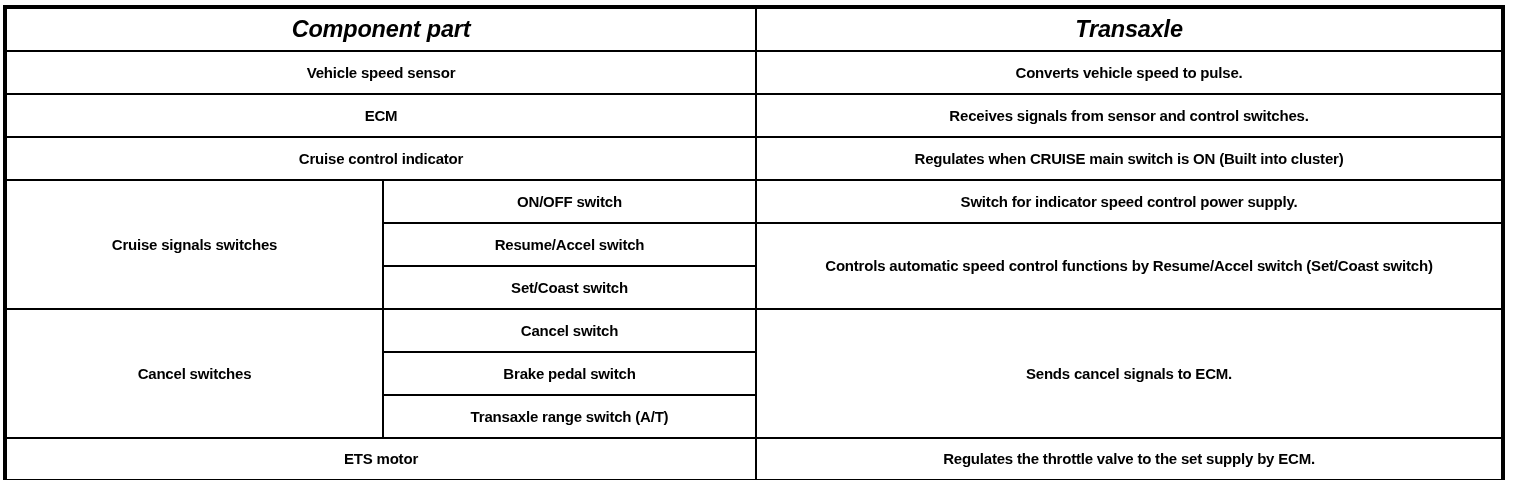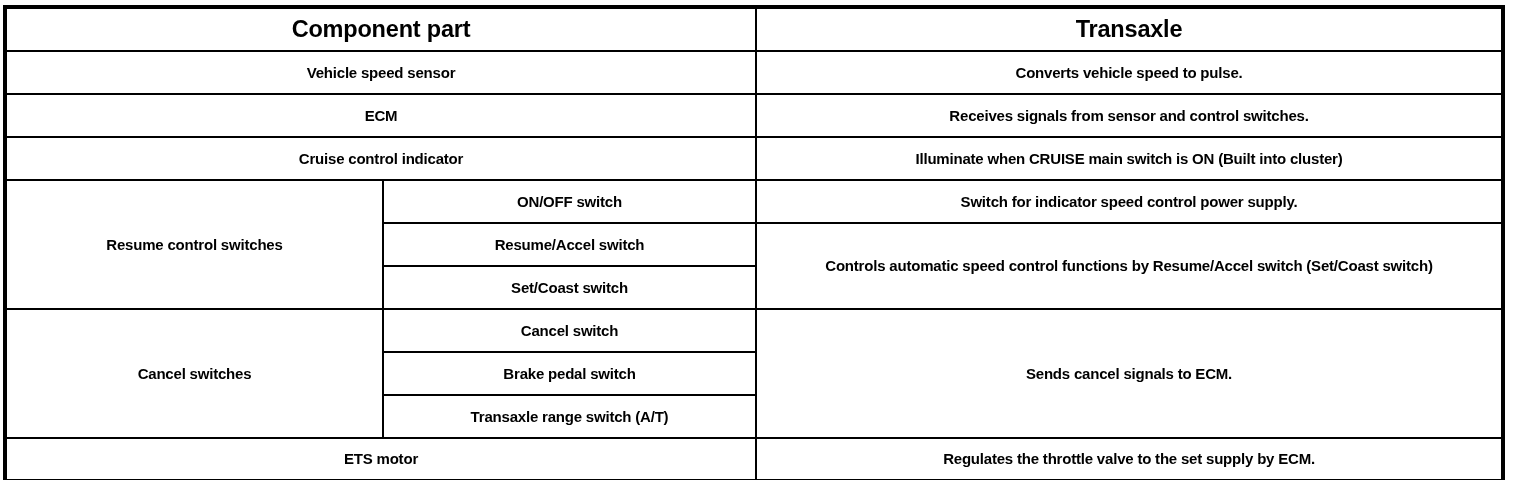--- a/index.html
+++ b/index.html
@@ -44,20 +44,21 @@
     text-align: center;
     font-stretch: semi-condensed;
     transform-origin: left center;
   }
 
   
   table.spec-table th {
     text-align: center;
     font-weight: bold;
     font-size: 23.5px;
+    font-style: italic;
   }
 
   .col-a { width: 378px; }
   .col-b { width: 373px; }
   .col-c { width: 747px; }
 
   .cell-text {
     display: block;
     white-space: pre-line;
     letter-spacing: -0.2px;
@@ -105,27 +106,27 @@
         <td>
           <span class="cell-text">Receives signals from sensor and control switches.</span>
         </td>
       </tr>
 
       <tr class="r-std">
         <td colspan="2">
           <span class="cell-text">Cruise control indicator</span>
         </td>
         <td>
-          <span class="cell-text">Illuminate when CRUISE main switch is ON (Built into cluster)</span>
+          <span class="cell-text">Regulates when CRUISE main switch is ON (Built into cluster)</span>
         </td>
       </tr>
 
       <tr class="r-std">
         <td rowspan="3" class="vtop">
-          <span class="cell-text">Resume control switches</span>
+          <span class="cell-text">Cruise signals switches</span>
         </td>
         <td>
           <span class="cell-text">ON/OFF switch</span>
         </td>
         <td>
           <span class="cell-text">Switch for indicator speed control power supply.</span>
         </td>
       </tr>
 
       <tr class="r-std">

